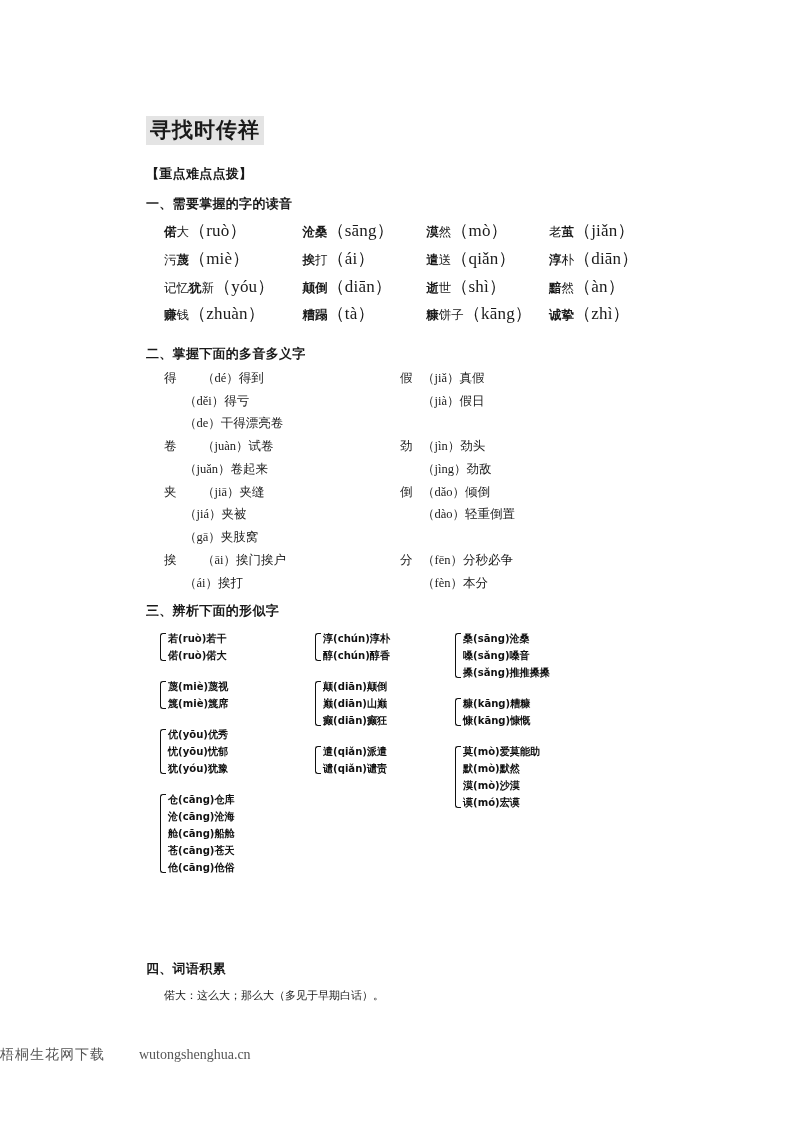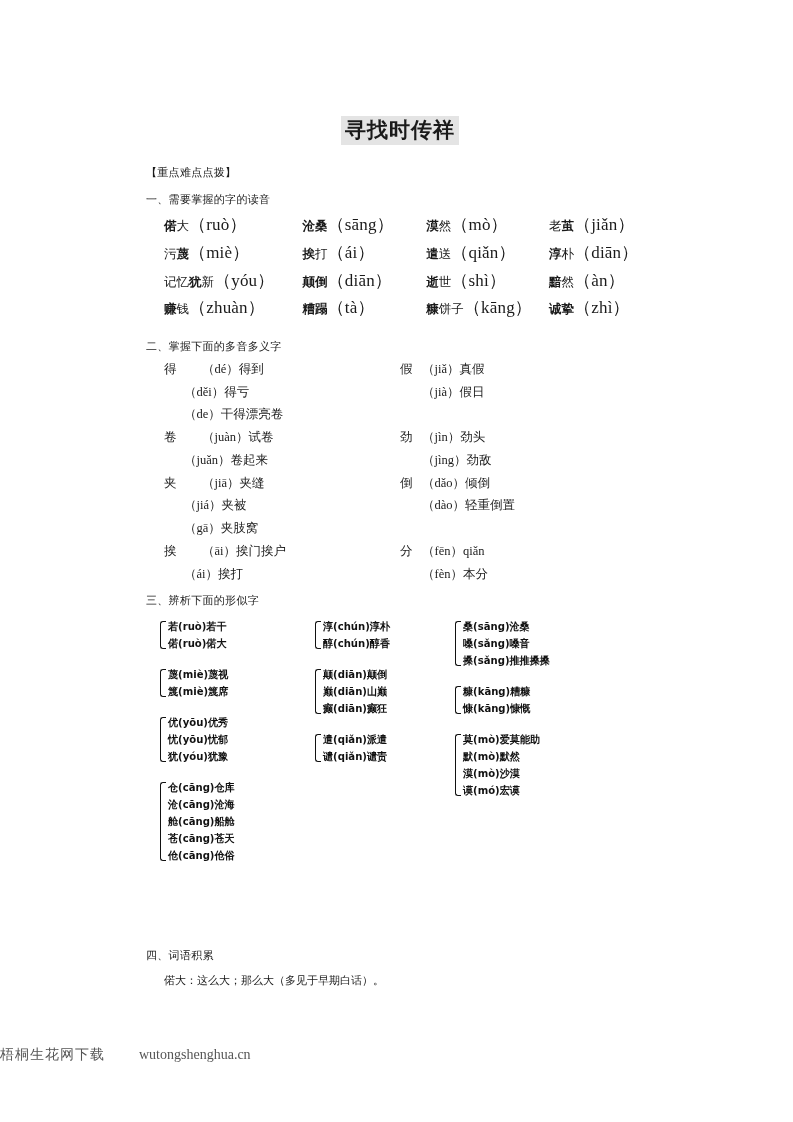--- a/index.html
+++ b/index.html
@@ -23,36 +23,36 @@
   }
   .content {
     position: absolute;
     left: 146px;
     top: 118px;
     width: 508px;
   }
 
   
   .doc-title {
-    text-align: center;
+    text-align: left;
     font-size: 21px;
     font-weight: bold;
     letter-spacing: 1px;
     margin: 0 0 22px 0;
     line-height: 1.2;
   }
   .doc-title span.hl {
     background: #e4e4e4;
     padding: 2px 4px 3px 4px;
   }
 
   
   .h-bracket, .h-section {
-    font-weight: normal;
-    font-size: 11px;
+    font-weight: bold;
+    font-size: 13px;
     margin: 0 0 9px 0;
     letter-spacing: .3px;
     font-family: "Liberation Sans", "DejaVu Sans", sans-serif;
   }
   .h-section { margin-top: 12px; }
 
   
   .pron-table {
     width: 100%;
     border-collapse: collapse;
@@ -292,21 +292,21 @@
           </div>
         </div>
         <div class="poly-group">
           <div class="poly-row">
             <div class="poly-left">
               <span class="poly-head">挨</span>
               <span>（āi）挨门挨户</span>
             </div>
             <div class="poly-right">
               <span class="poly-head-r">分</span>
-              <span>（fēn）qiǎn</span>
+              <span>（fēn）分秒必争</span>
             </div>
           </div>
           <div class="poly-row">
             <div class="poly-left indent-l">
               <span>（ái）挨打</span>
             </div>
             <div class="poly-right indent-r">
               <span>（fèn）本分</span>
             </div>
           </div>

